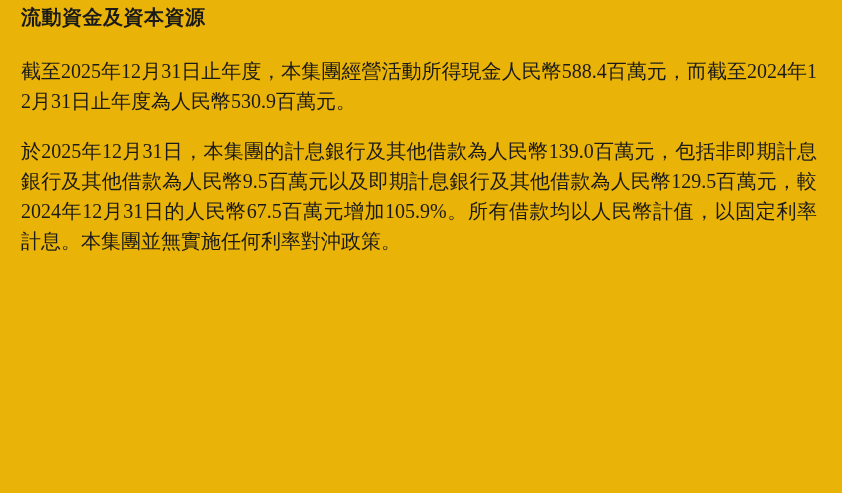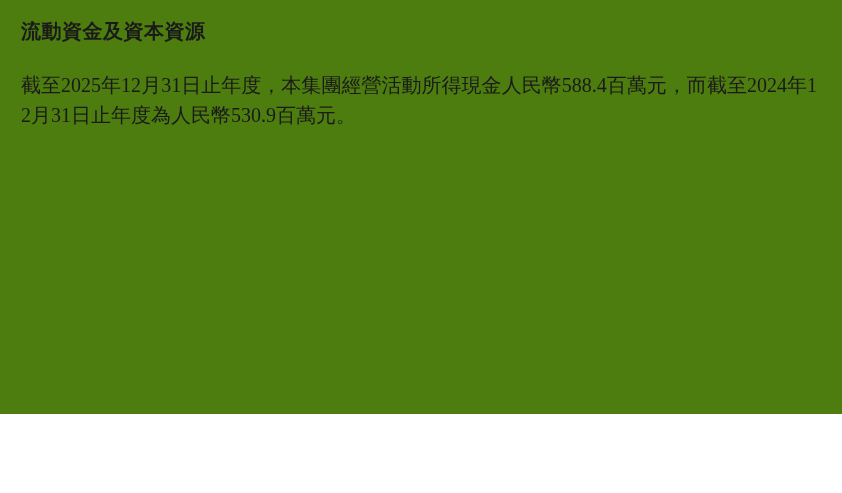--- a/index.html
+++ b/index.html
@@ -10,23 +10,23 @@
   body {
     width: 842px;
     height: 493px;
     overflow: hidden;
     font-family: "Liberation Serif", "DejaVu Serif", serif;
     color: #1a1a1a;
   }
   .page {
     box-sizing: border-box;
     width: 842px;
-    height: 414px;
-    padding: 16px 25px 0 21px;
-    background: #4d7c0f;
+    height: 493px;
+    padding: 2px 25px 0 21px;
+    background: #eab308;
   }
   .title {
     font-size: 20px;
     line-height: 30px;
     font-weight: bold;
     margin: 0 0 24px 0;
     letter-spacing: 0.5px;
   }
   .para {
     font-size: 20px;
@@ -42,14 +42,15 @@
 </style>
 </head>
 <body>
 
 <main class="page">
   <h1 class="title">流動資金及資本資源</h1>
 
   <p class="para">截至2025年12月31日止年度，本集團經營活動所得現金人民幣588.4百萬元，而截至2024年12月31日止年度為人民幣530.9百萬元。</p>
 
 
+  <p class="para">於2025年12月31日，本集團的計息銀行及其他借款為人民幣139.0百萬元，包括非即期計息銀行及其他借款為人民幣9.5百萬元以及即期計息銀行及其他借款為人民幣129.5百萬元，較2024年12月31日的人民幣67.5百萬元增加105.9%。所有借款均以人民幣計值，以固定利率計息。本集團並無實施任何利率對沖政策。</p>
 
 </main>
 
 </body></html>

